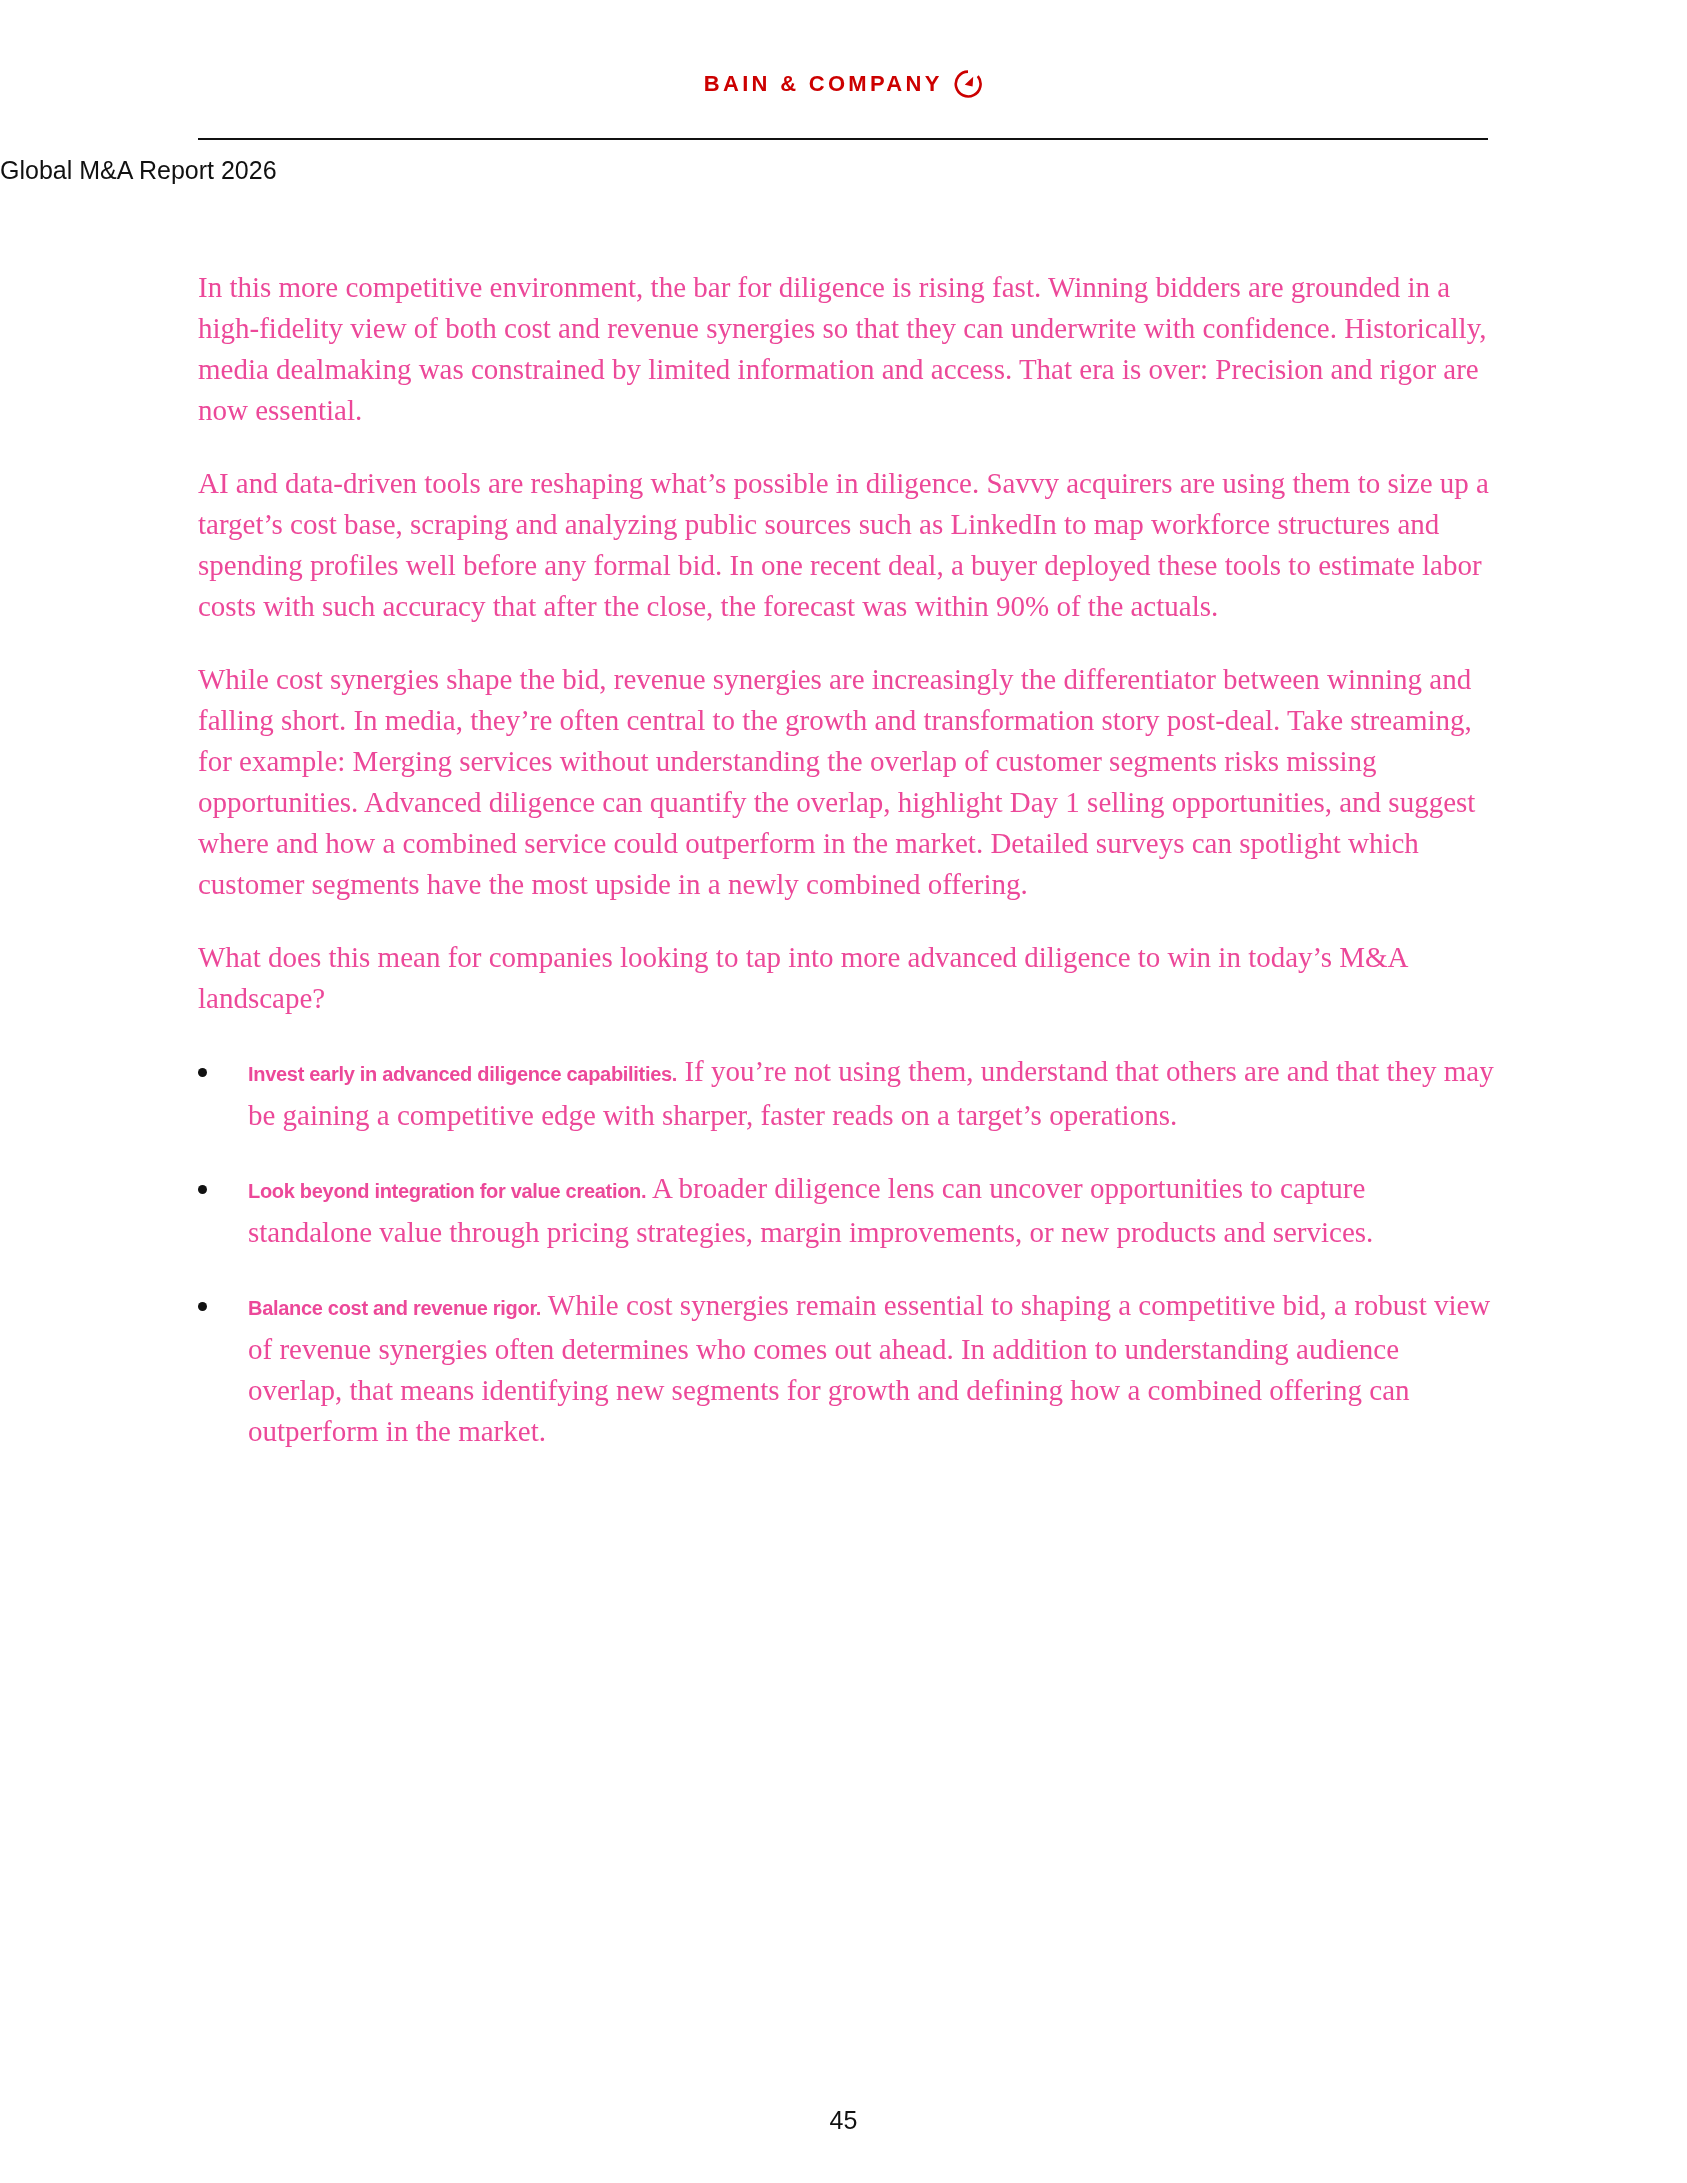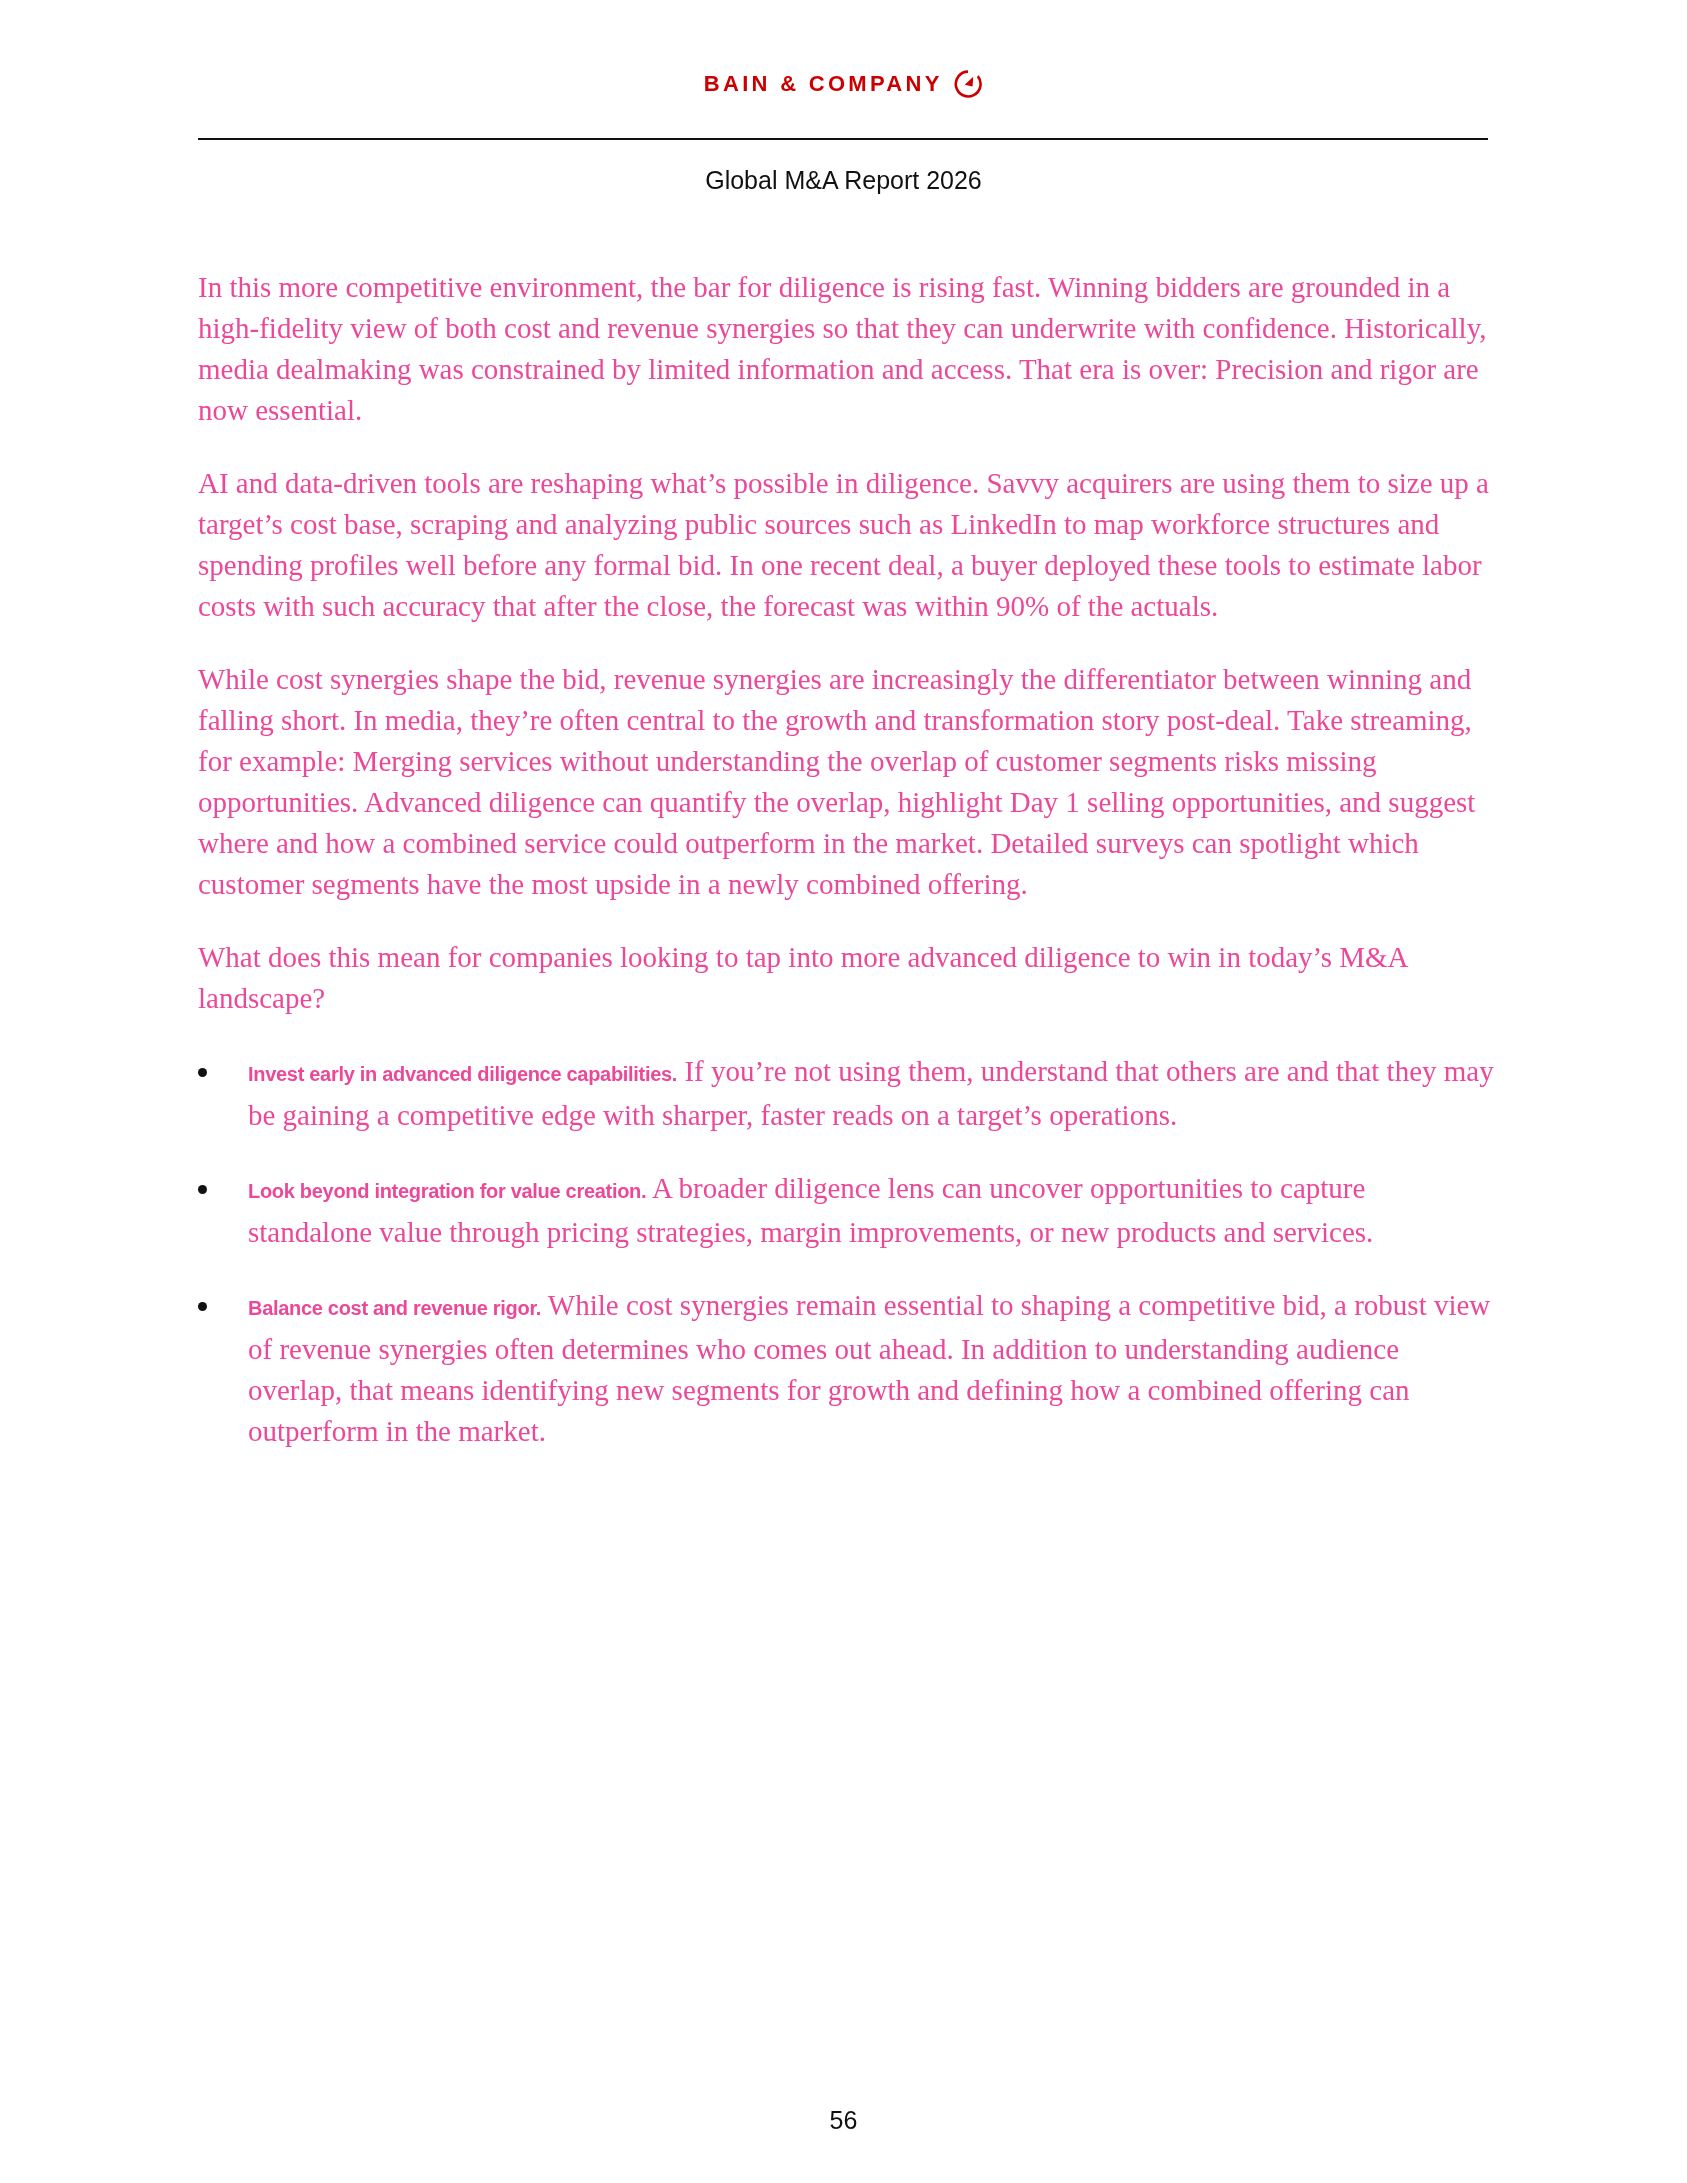--- a/index.html
+++ b/index.html
@@ -8,21 +8,21 @@
       position: absolute; left: 0; width: 1687px; top: 69px;
       display: flex; justify-content: center; align-items: center;
     }
     .logo-text {
       font-family: "Liberation Sans", sans-serif; font-weight: bold;
       color: #cc0000; font-size: 22px; letter-spacing: 3.3px;
     }
     .logo-icon { margin-left: 10.6px; width: 30px; height: 30px; display: inline-block; }
     .rule { position: absolute; left: 198px; width: 1290px; top: 138px; height: 2px; background: #111; }
     .running-title {
-      position: absolute; left: 0; width: 1687px; top: 166px; text-align: center;
+      position: absolute; left: 0; width: 1687px; top: 156px; 
       font-family: "Liberation Sans", sans-serif; font-size: 25px; color: #111;
     }
     .content {
       position: absolute; left: 198px; top: 267px; width: 1297px;
       font-family: "Liberation Serif", serif; font-size: 29px; line-height: 41px; color: #ec4899;
     }
     .content p { margin: 0 0 32px 0; }
     .bullets { list-style: none; margin: 0 0 32px 0; padding: 0; }
     .bullets li { position: relative; padding-left: 50px; margin-bottom: 32px; }
     .bullets li:last-child { margin-bottom: 0; }
@@ -66,14 +66,14 @@
       <span class="lead">Look beyond integration for value creation.</span><span> A broader diligence lens can uncover opportunities to capture standalone value through pricing strategies, margin improvements, or new products and services.</span>
     </li>
     <li>
       <span class="bullet-dot"></span>
       <span class="lead">Balance cost and revenue rigor.</span><span> While cost synergies remain essential to shaping a competitive bid, a robust view of revenue synergies often determines who comes out ahead. In addition to understanding audience overlap, that means identifying new segments for growth and defining how a combined offering can outperform in the market.</span>
     </li>
   </ul>
 
 </div>
 
-<div class="page-number">56</div>
+<div class="page-number">45</div>
 
 
 </body></html>

